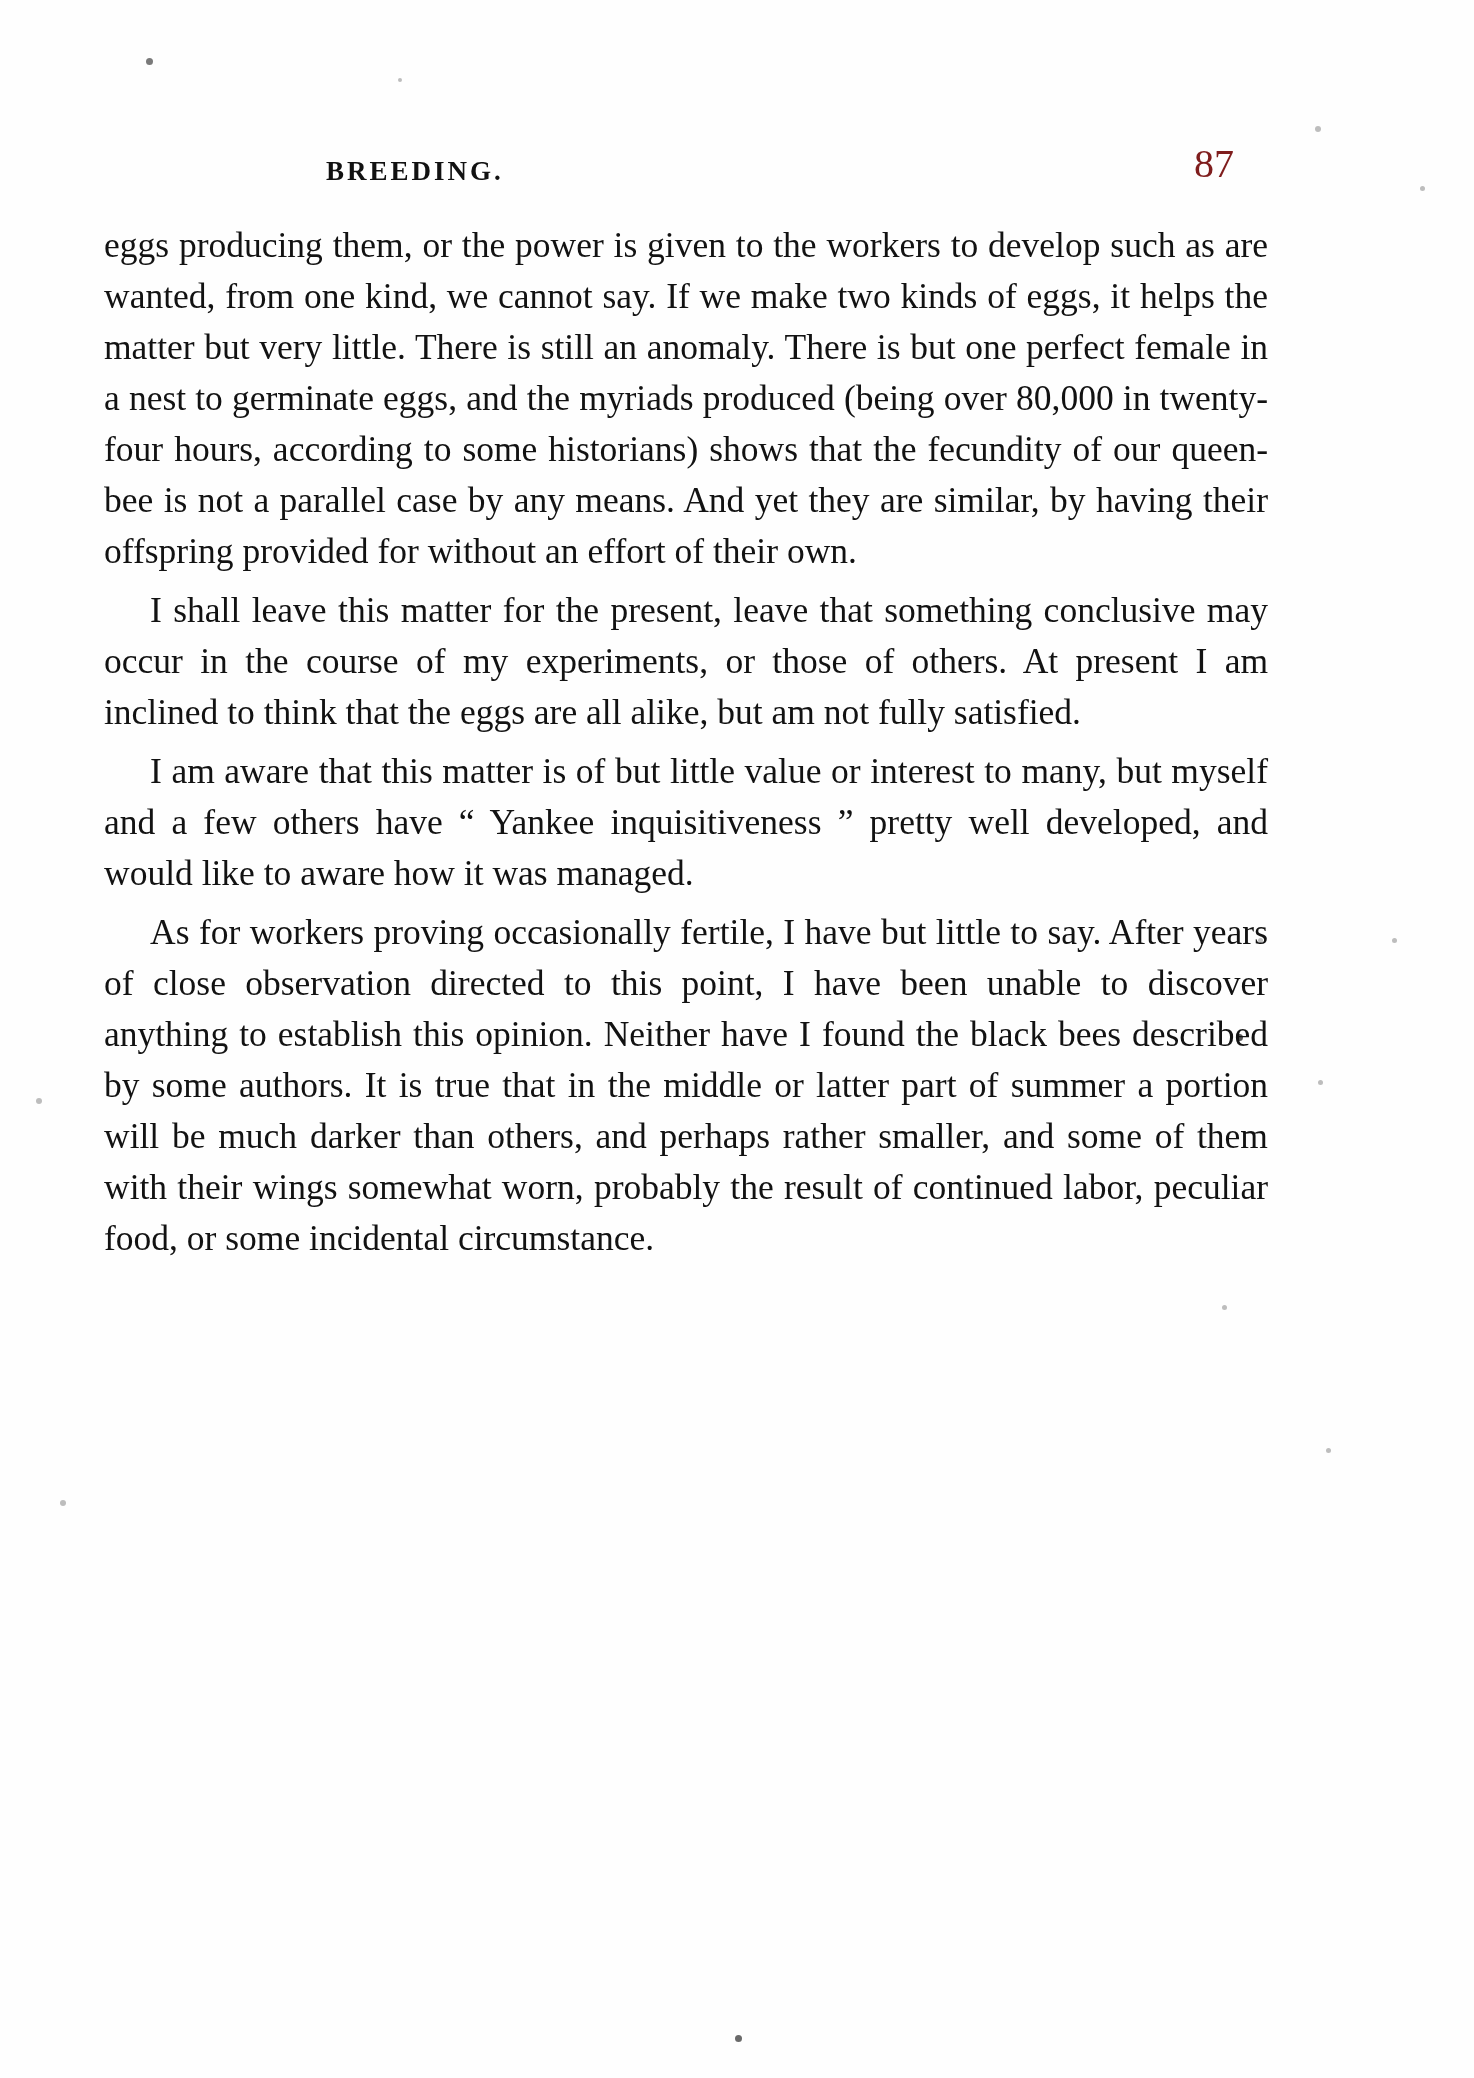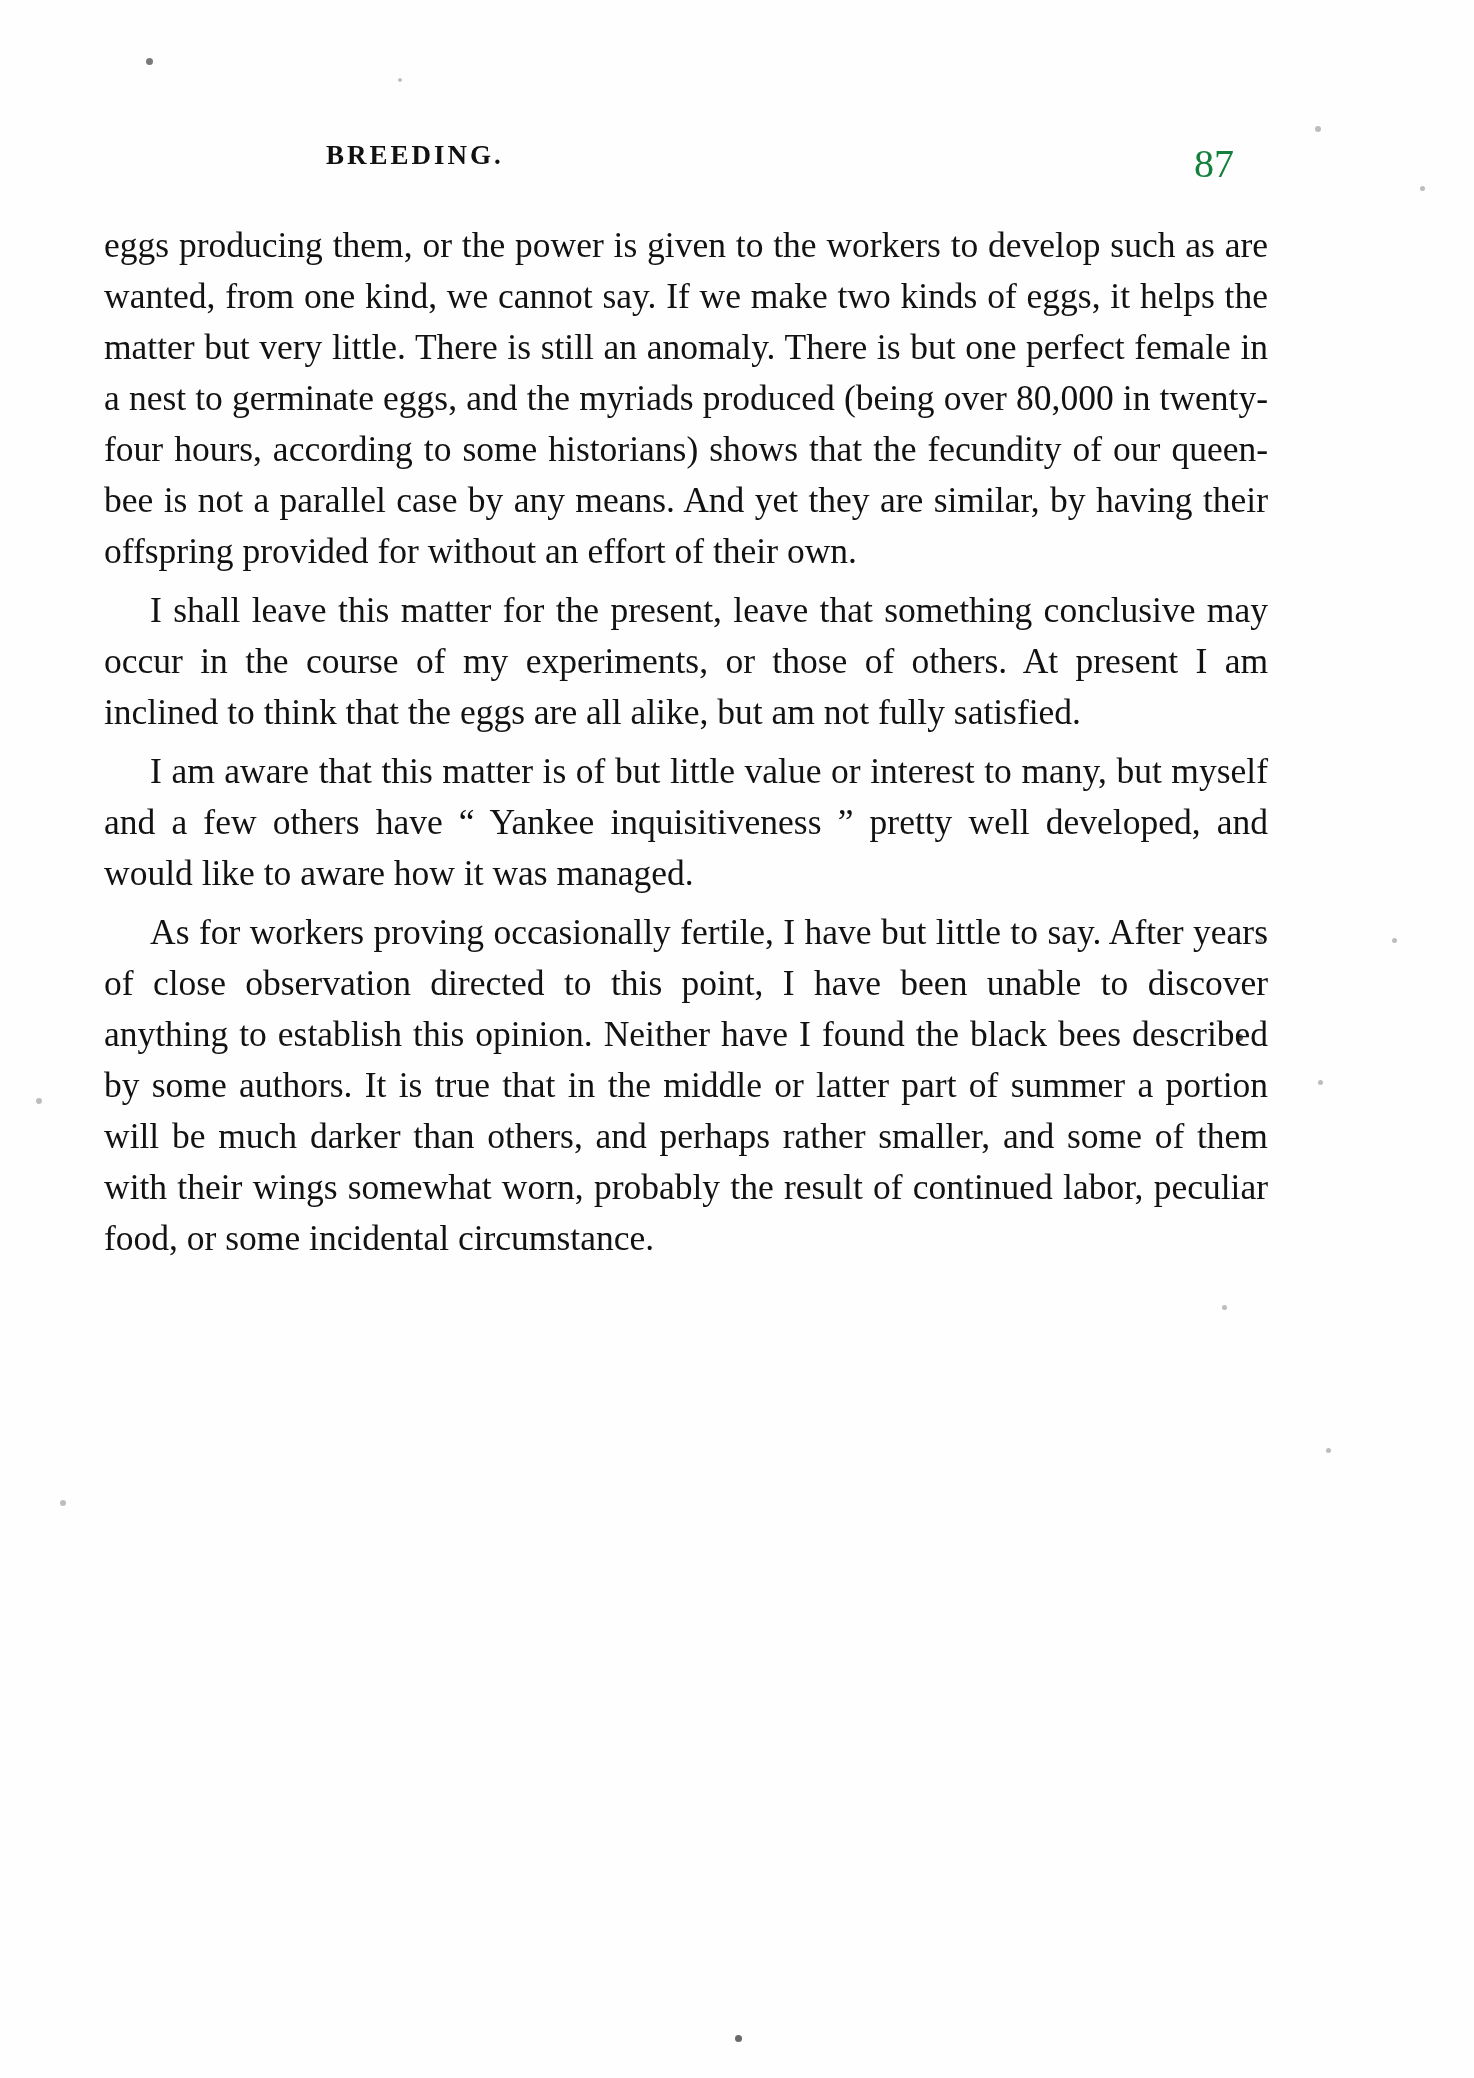--- a/index.html
+++ b/index.html
@@ -21,36 +21,36 @@
     width: 1474px;
     height: 2078px;
     background: #fefefe;
   }
   .header {
     position: absolute;
     left: 96px;
     top: 140px;
     width: 1150px;
     display: flex;
-    align-items: flex-start;
+    align-items: flex-end;
     justify-content: space-between;
   }
   .running-head {
     font-family: "Liberation Serif", serif;
     font-size: 27px;
     letter-spacing: 3px;
     font-weight: 700;
     color: #111;
     padding-left: 230px;
   }
   .folio {
     font-family: "Liberation Serif", serif;
     font-size: 40px;
     font-weight: 400;
-    color: #15803d;
+    color: #7f1d1d;
     padding-right: 12px;
   }
   .body-text {
     position: absolute;
     left: 96px;
     top: 212px;
     width: 1180px;
     font-size: 35.5px;
     line-height: 51px;
     text-align: justify;

